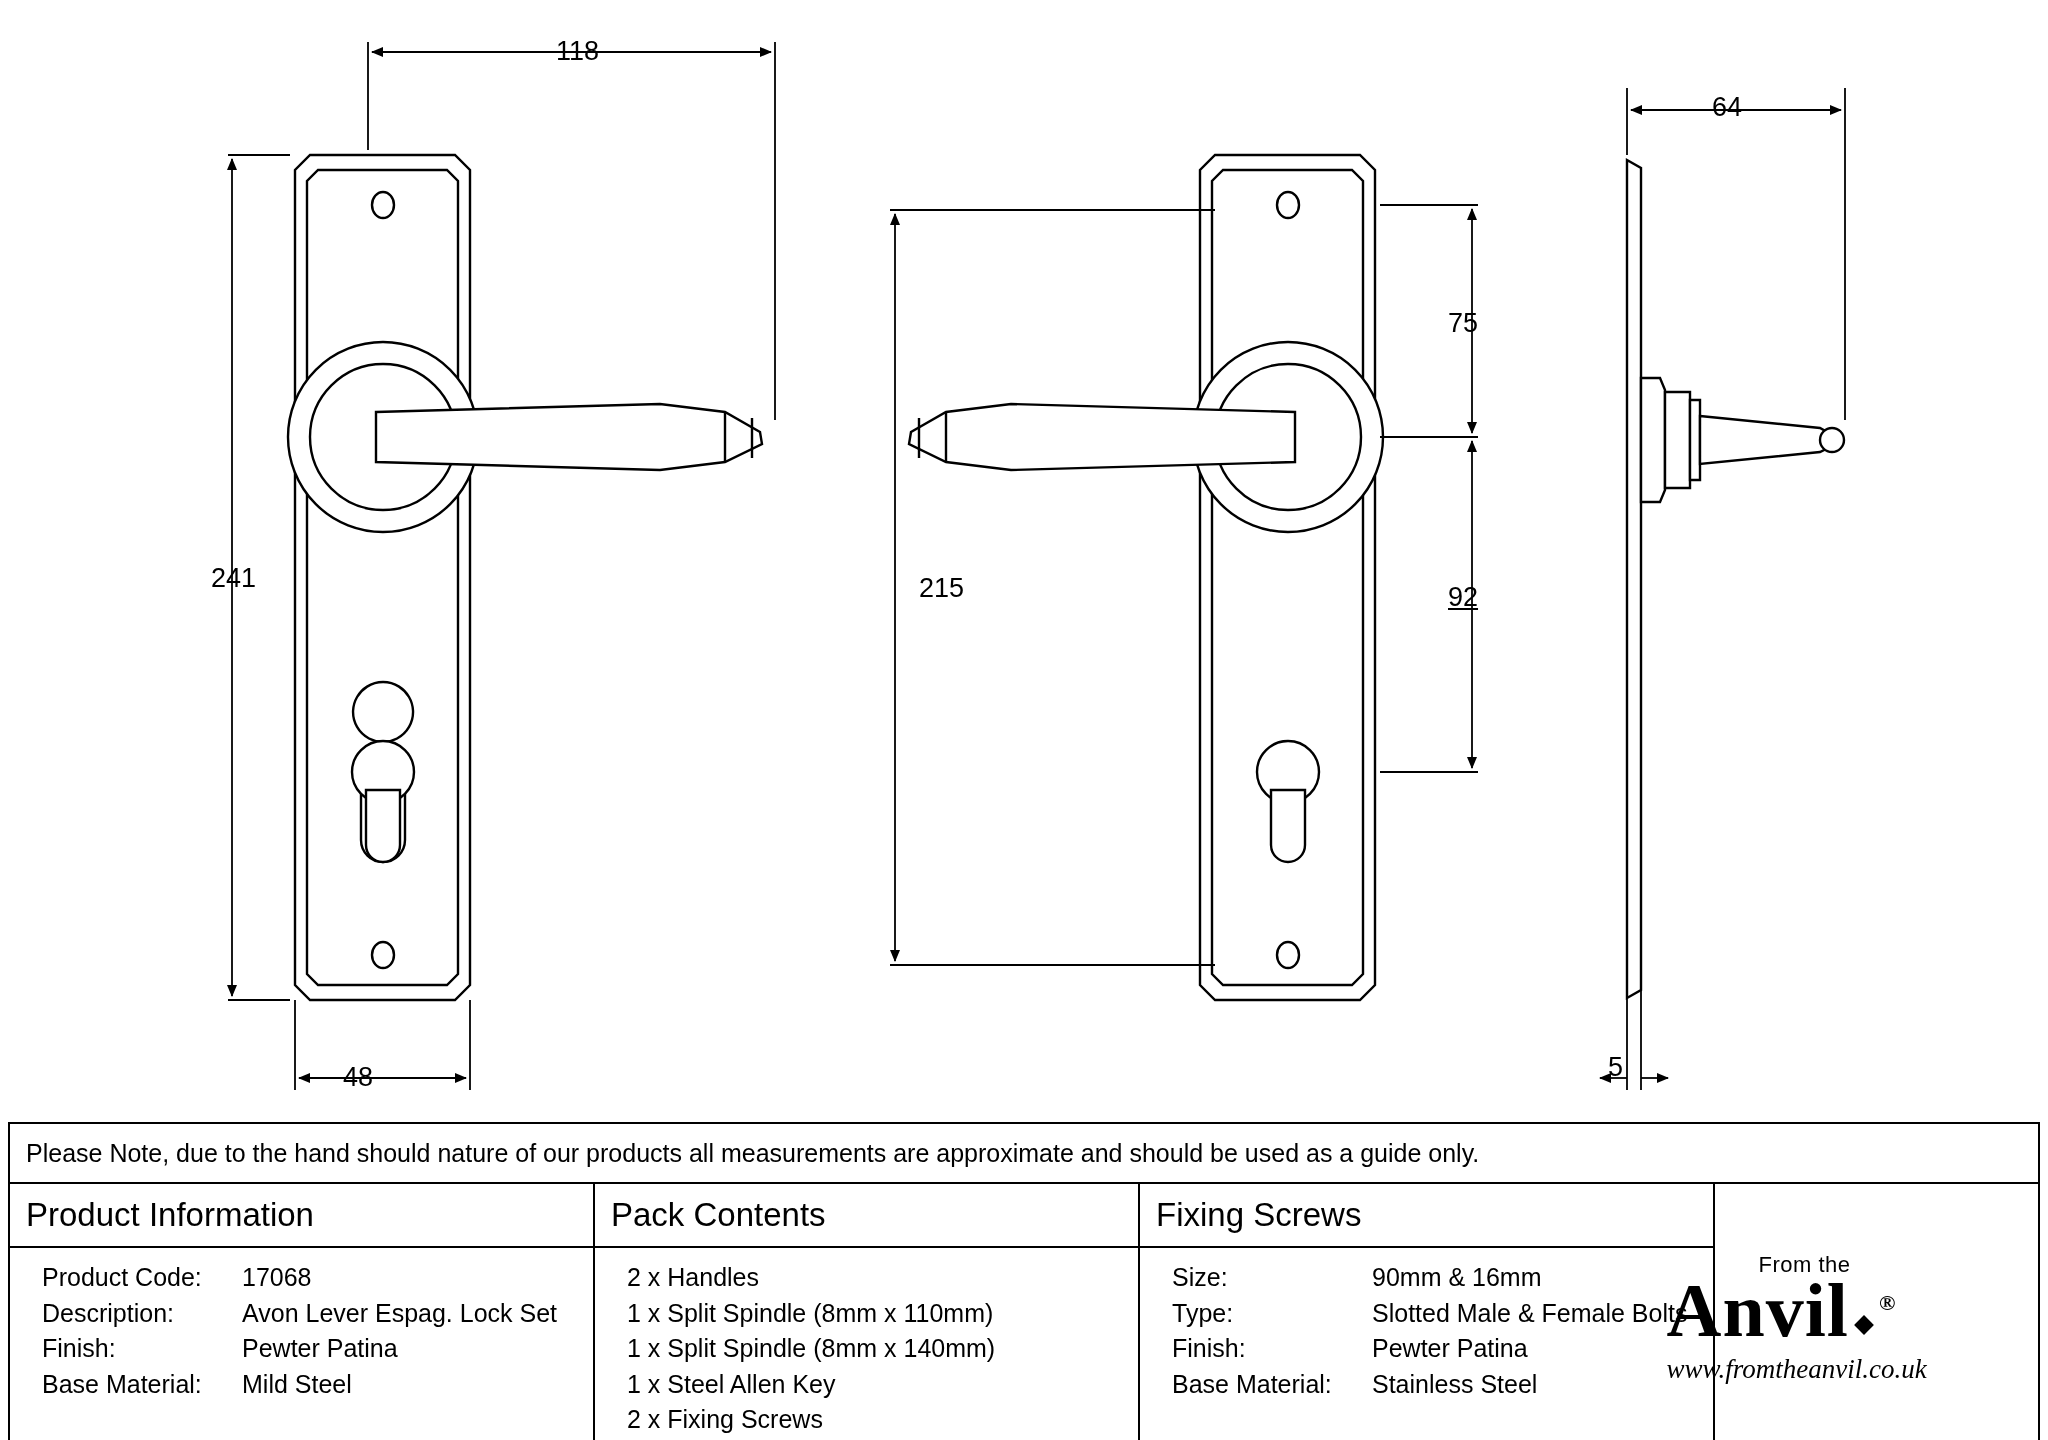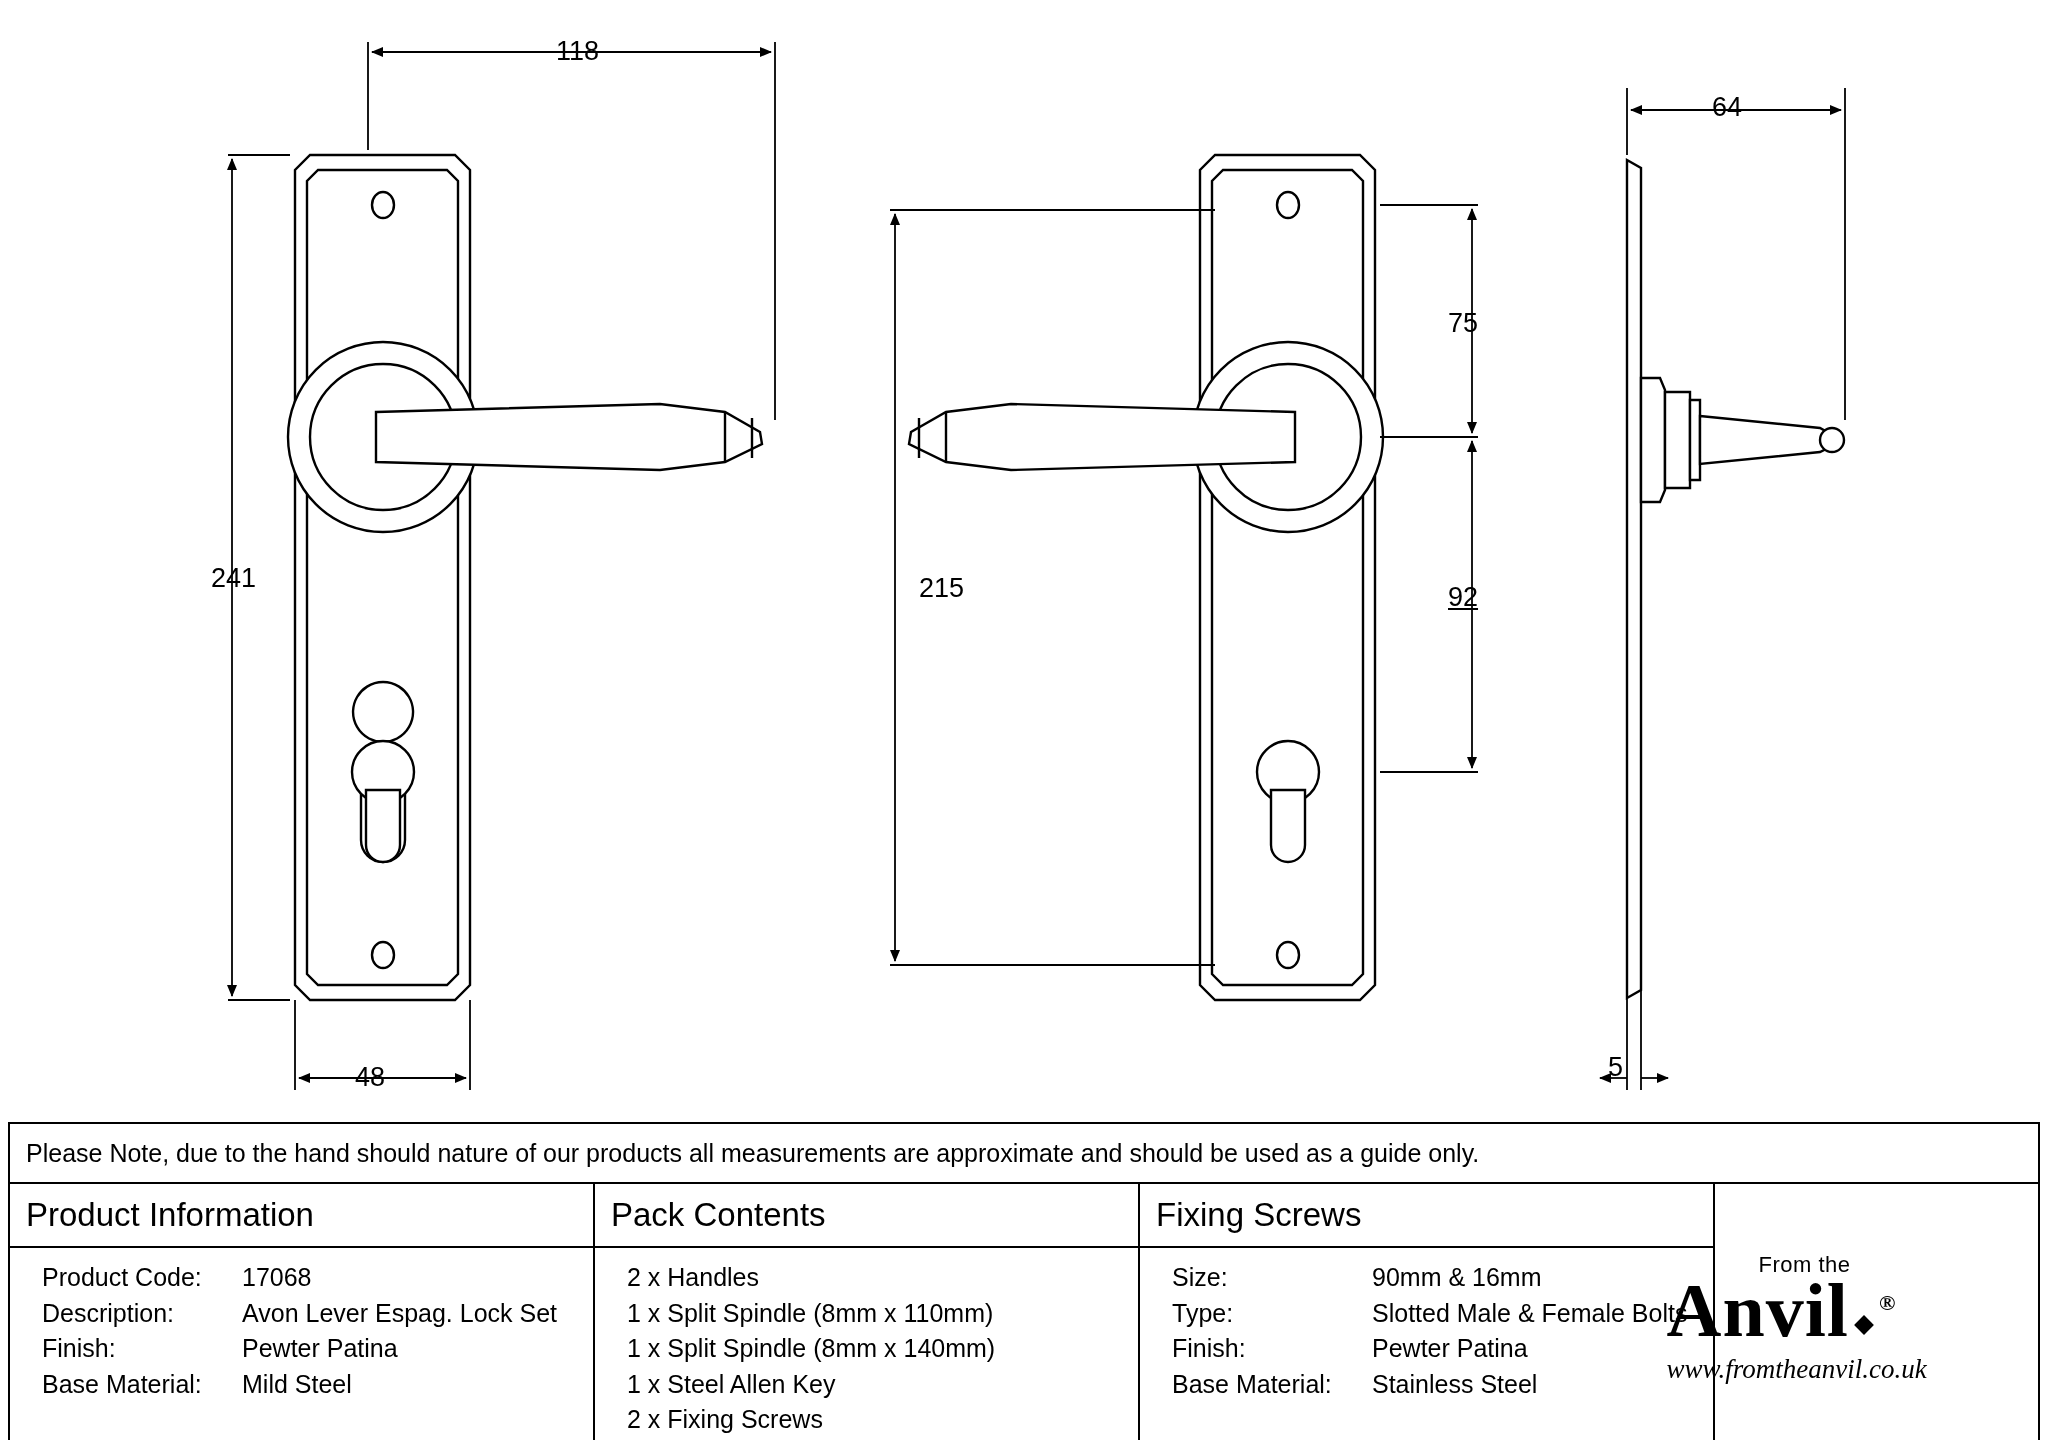--- a/index.html
+++ b/index.html
@@ -198,21 +198,21 @@
         <line x1="1627" y1="998" x2="1627" y2="1090"></line>
         <line x1="1641" y1="990" x2="1641" y2="1090"></line>
         <line x1="1600" y1="1078" x2="1627" y2="1078" marker-start="url(#arrL)"></line>
         <line x1="1641" y1="1078" x2="1668" y2="1078" marker-end="url(#arrR)"></line>
       </g>
     </g>
   </svg>
 
   <div class="dimlabel" style="left:556px;top:36px;">118</div>
   <div class="dimlabel" style="left:211px;top:563px;">241</div>
-  <div class="dimlabel" style="left:355px;top:1062px;">48</div>
+  <div class="dimlabel" style="left:343px;top:1062px;">48</div>
   <div class="dimlabel" style="left:875px;top:573px;margin-left:44px;">215</div>
   <div class="dimlabel" style="left:1448px;top:308px;">75</div>
   <div class="dimlabel" style="left:1448px;top:582px;text-decoration:underline;">92</div>
   <div class="dimlabel" style="left:1712px;top:92px;">64</div>
   <div class="dimlabel" style="left:1608px;top:1052px;">5</div>
 
   <div class="infotable">
 
     <div class="note-row">Please Note, due to the hand should nature of our products all measurements are approximate and should be used as a guide only.</div>
 

